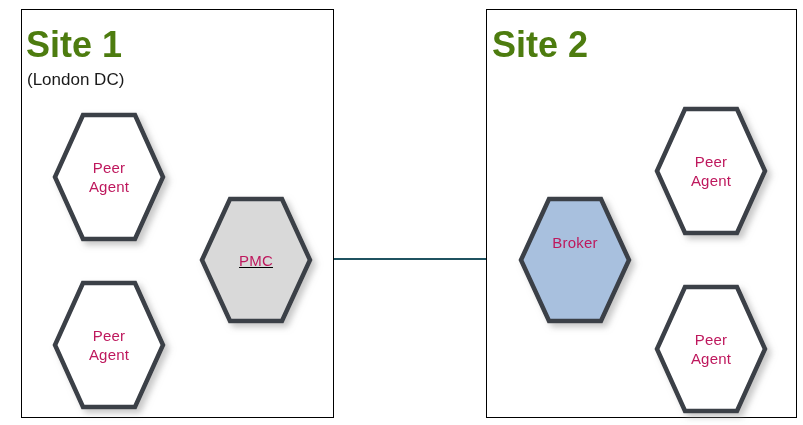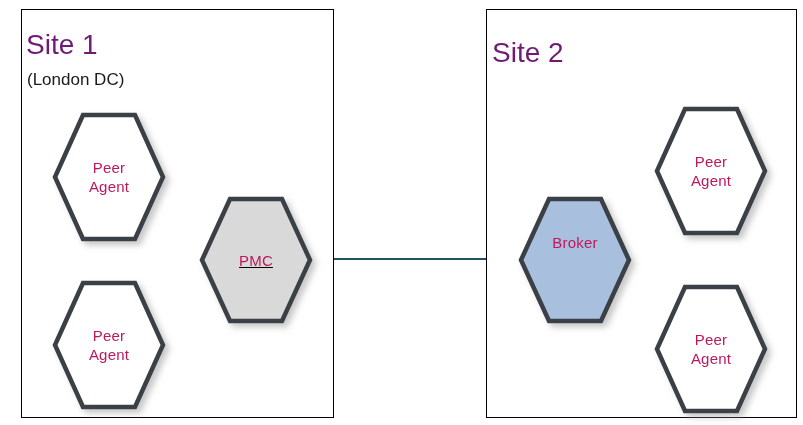--- a/index.html
+++ b/index.html
@@ -23,37 +23,37 @@
     position: absolute;
     border: 1px solid #000000;
     background: #ffffff;
     box-sizing: border-box;
   }
   #site-1-box { left: 21px; top: 9px; width: 313px; height: 409px; }
   #site-2-box { left: 486px; top: 9px; width: 311px; height: 409px; }
 
   .site-title {
     position: absolute;
-    font-size: 28px;
+    font-size: 36px;
     line-height: 42px;
-    color: #701a75;
-    font-weight: 400;
+    color: #4d7c0f;
+    font-weight: 700;
     white-space: nowrap;
   }
   .site-subtitle {
     position: absolute;
     font-size: 17px;
     line-height: 20px;
     color: #1a1a1a;
     white-space: nowrap;
     text-align: right;
   }
   #site-1-title { left: 26px; top: 24px; }
   #site-1-subtitle { left: 27px; top: 70px; }
-  #site-2-title { left: 492px; top: 24px; margin-top: 8px; }
+  #site-2-title { left: 492px; top: 24px; }
   #site-2-subtitle { left: 493px; top: 70px; }
 
   #links-layer {
     position: absolute;
     left: 0; top: 0;
     width: 803px;
     height: 425px;
     pointer-events: none;
   }
 

